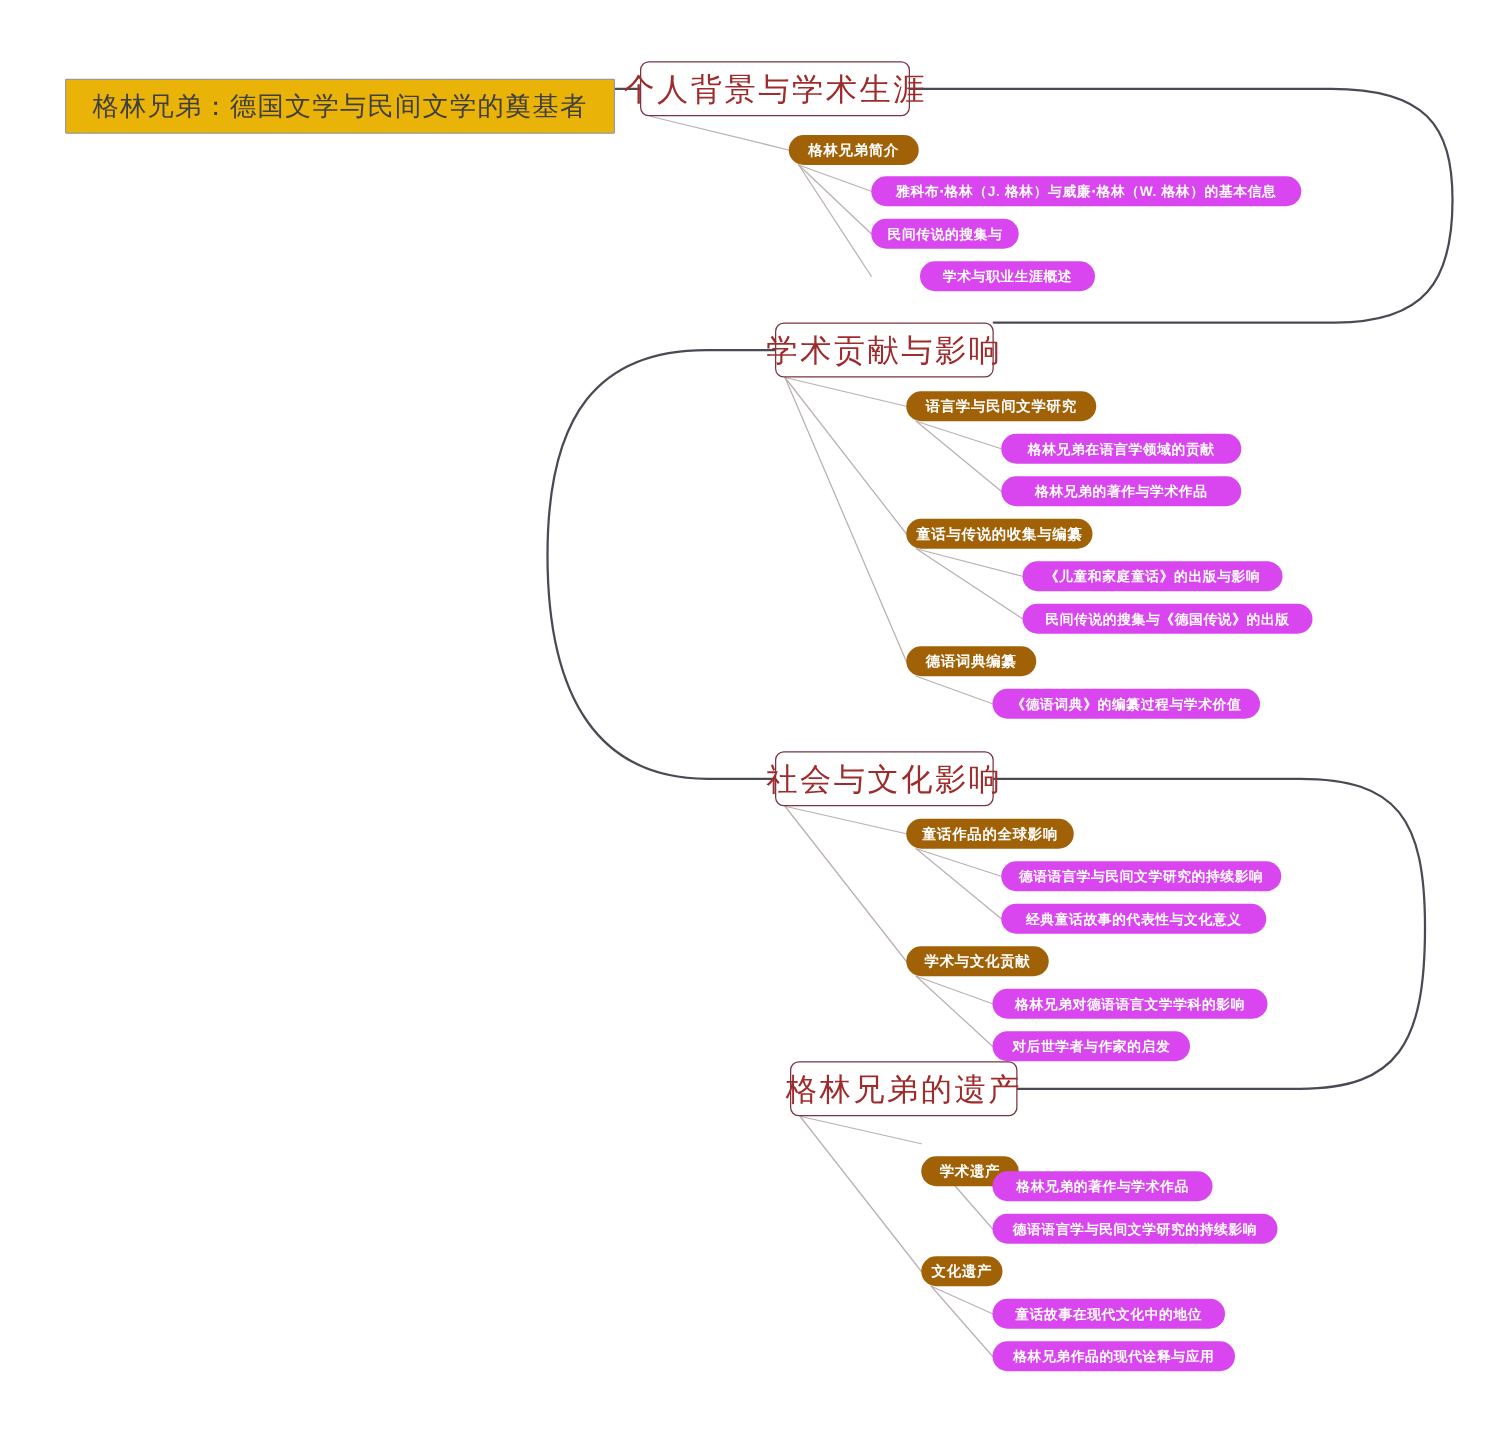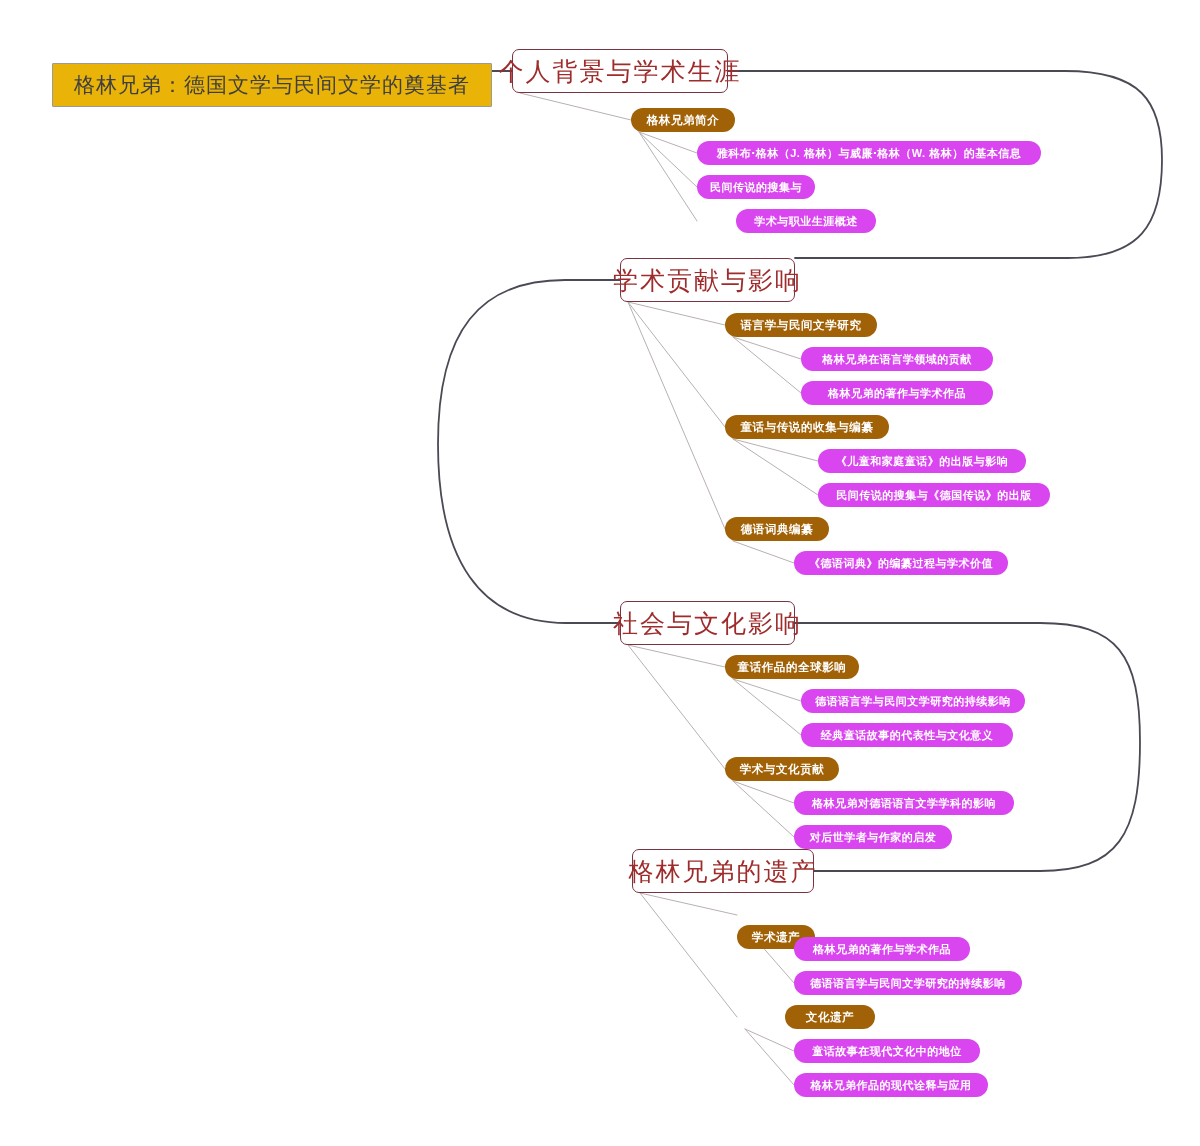--- a/index.html
+++ b/index.html
@@ -111,32 +111,32 @@
 <div class="node root" style="left: 52px; top: 49px; width: 440px; height: 44px;">格林兄弟：德国文学与民间文学的奠基者</div>
     <div class="node branch" style="left: 512px; top: 49px; width: 216px; height: 44px;">个人背景与学术生涯</div>
     <div class="node lvl2" style="left: 631px; top: 108px; width: 104px; height: 24px;">格林兄弟简介</div>
     <div class="node lvl3" style="left: 697px; top: 141px; width: 344px; height: 24px;">雅科布‧格林（J. 格林）与威廉‧格林（W. 格林）的基本信息</div>
     <div class="node lvl3" style="left: 697px; top: 175px; width: 118px; height: 24px;">民间传说的搜集与</div>
     <div class="node lvl3" style="left: 736px; top: 209px; width: 140px; height: 24px;">学术与职业生涯概述</div>
     <div class="node branch" style="left: 620px; top: 258px; width: 175px; height: 44px;">学术贡献与影响</div>
     <div class="node lvl2" style="left: 725px; top: 313px; width: 152px; height: 24px;">语言学与民间文学研究</div>
     <div class="node lvl3" style="left: 801px; top: 347px; width: 192px; height: 24px;">格林兄弟在语言学领域的贡献</div>
     <div class="node lvl3" style="left: 801px; top: 381px; width: 192px; height: 24px;">格林兄弟的著作与学术作品</div>
-    <div class="node lvl2" style="left: 725px; top: 415px; width: 164px; height: 24px; font-family: Liberation Mono, monospace;">童话与传说的收集与编纂</div>
+    <div class="node lvl2" style="left: 725px; top: 415px; width: 149px; height: 24px; font-family: Liberation Mono, monospace;">童话与传说的收集与编纂</div>
     <div class="node lvl3" style="left: 818px; top: 449px; width: 208px; height: 24px;">《儿童和家庭童话》的出版与影响</div>
     <div class="node lvl3" style="left: 818px; top: 483px; width: 232px; height: 24px;">民间传说的搜集与《德国传说》的出版</div>
     <div class="node lvl2" style="left: 725px; top: 517px; width: 104px; height: 24px;">德语词典编纂</div>
     <div class="node lvl3" style="left: 794px; top: 551px; width: 214px; height: 24px;">《德语词典》的编纂过程与学术价值</div>
     <div class="node branch" style="left: 620px; top: 601px; width: 175px; height: 44px;">社会与文化影响</div>
     <div class="node lvl2" style="left: 725px; top: 655px; width: 134px; height: 24px;">童话作品的全球影响</div>
     <div class="node lvl3" style="left: 801px; top: 689px; width: 224px; height: 24px;">德语语言学与民间文学研究的持续影响</div>
     <div class="node lvl3" style="left: 801px; top: 723px; width: 212px; height: 24px;">经典童话故事的代表性与文化意义</div>
     <div class="node lvl2" style="left: 725px; top: 757px; width: 114px; height: 24px;">学术与文化贡献</div>
     <div class="node lvl3" style="left: 794px; top: 791px; width: 220px; height: 24px;">格林兄弟对德语语言文学学科的影响</div>
     <div class="node lvl3" style="left: 794px; top: 825px; width: 158px; height: 24px;">对后世学者与作家的启发</div>
     <div class="node branch" style="left: 632px; top: 849px; width: 182px; height: 44px;">格林兄弟的遗产</div>
     <div class="node lvl2" style="left: 737px; top: 903px; width: 78px; height: 24px; margin-top: 22px;">学术遗产</div>
     <div class="node lvl3" style="left: 794px; top: 937px; width: 176px; height: 24px;">格林兄弟的著作与学术作品</div>
     <div class="node lvl3" style="left: 794px; top: 971px; width: 228px; height: 24px;">德语语言学与民间文学研究的持续影响</div>
-    <div class="node lvl2" style="left: 737px; top: 1005px; width: 90px; height: 24px; margin-left: 48px;">文化遗产</div>
+    <div class="node lvl2" style="left: 737px; top: 1005px; width: 65px; height: 24px;">文化遗产</div>
     <div class="node lvl3" style="left: 794px; top: 1039px; width: 186px; height: 24px;">童话故事在现代文化中的地位</div>
     <div class="node lvl3" style="left: 794px; top: 1073px; width: 194px; height: 24px;">格林兄弟作品的现代诠释与应用</div>
   </div>
 
 </body></html>

